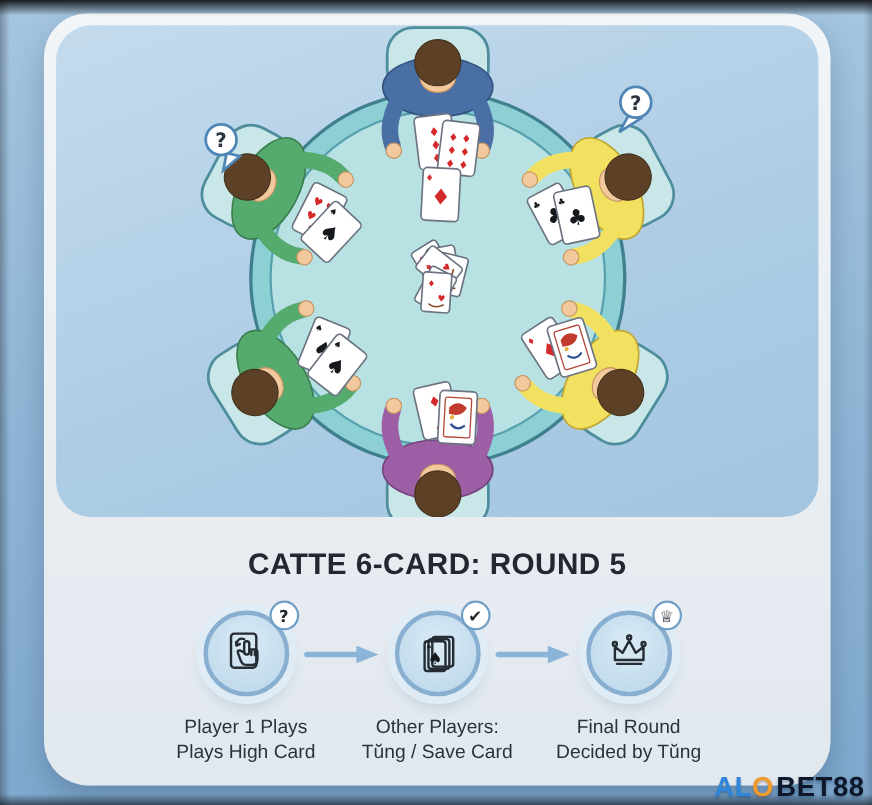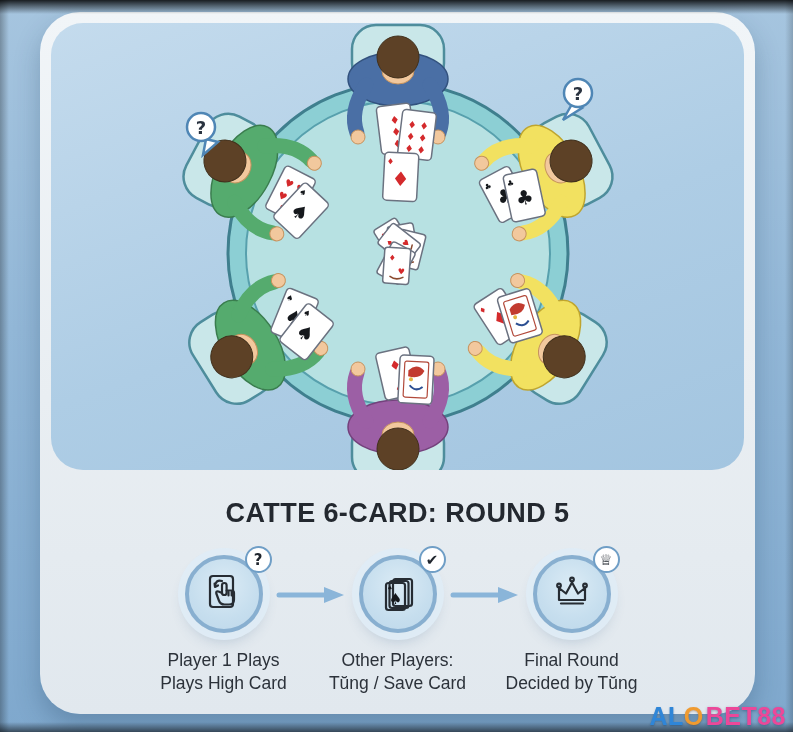--- a/index.html
+++ b/index.html
@@ -73,21 +73,21 @@
   .arrow{width:70px;display:flex;justify-content:center;margin-top:31px;}
   .labels{display:flex;justify-content:center;margin-top:16px;}
   .label{width:174px;font-size:17.5px;line-height:1.32;color:#2c323a;}
   .label span{display:block;}
 
   
   .logo{position:absolute;right:7px;bottom:3px;z-index:70;
     font-weight:800;font-size:25px;letter-spacing:.5px;line-height:1;}
   .logo .la,.logo .ll{color:#2f86d8;text-shadow:0 1px 2px rgba(10,50,90,.35);}
   .logo .lo{color:#f09b30;text-shadow:0 1px 2px rgba(90,40,0,.3);}
-  .logo .suffix{color:#ec4899;text-shadow:0 1px 3px rgba(20,60,100,.45);margin-left:2px;}
+  .logo .suffix{color:#0f172a;text-shadow:0 1px 3px rgba(20,60,100,.45);margin-left:2px;}
 </style>
 </head>
 <body>
 
 <div class="panel">
 
   <div class="illustration">
     <svg viewBox="0 0 693 447" preserveAspectRatio="xMidYMid slice">
 
       <g>

